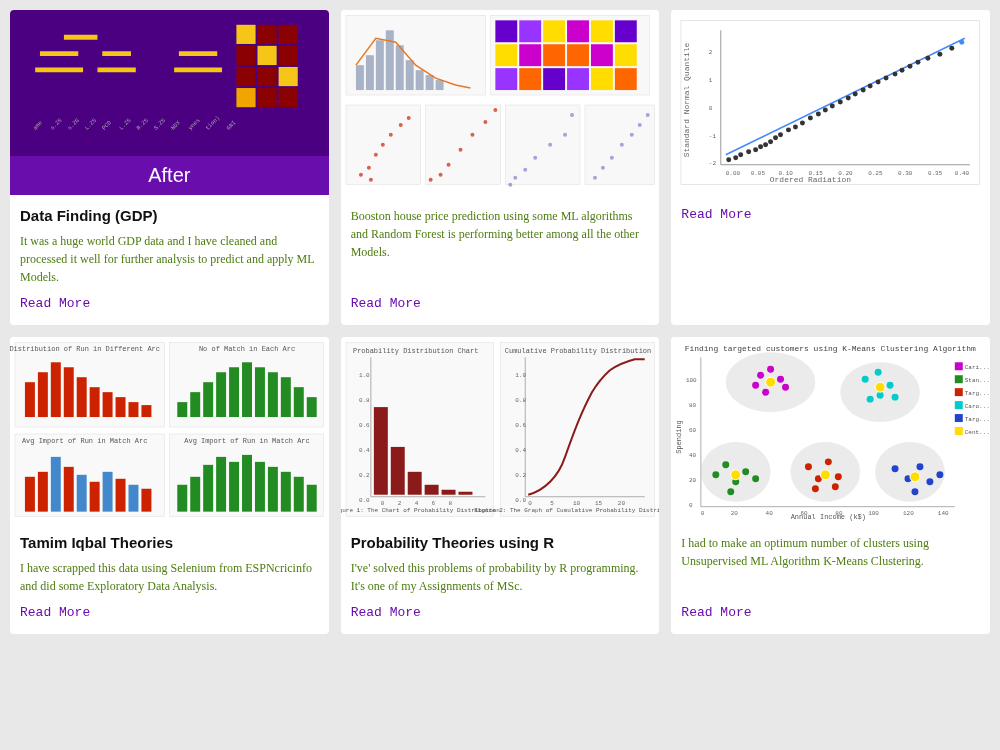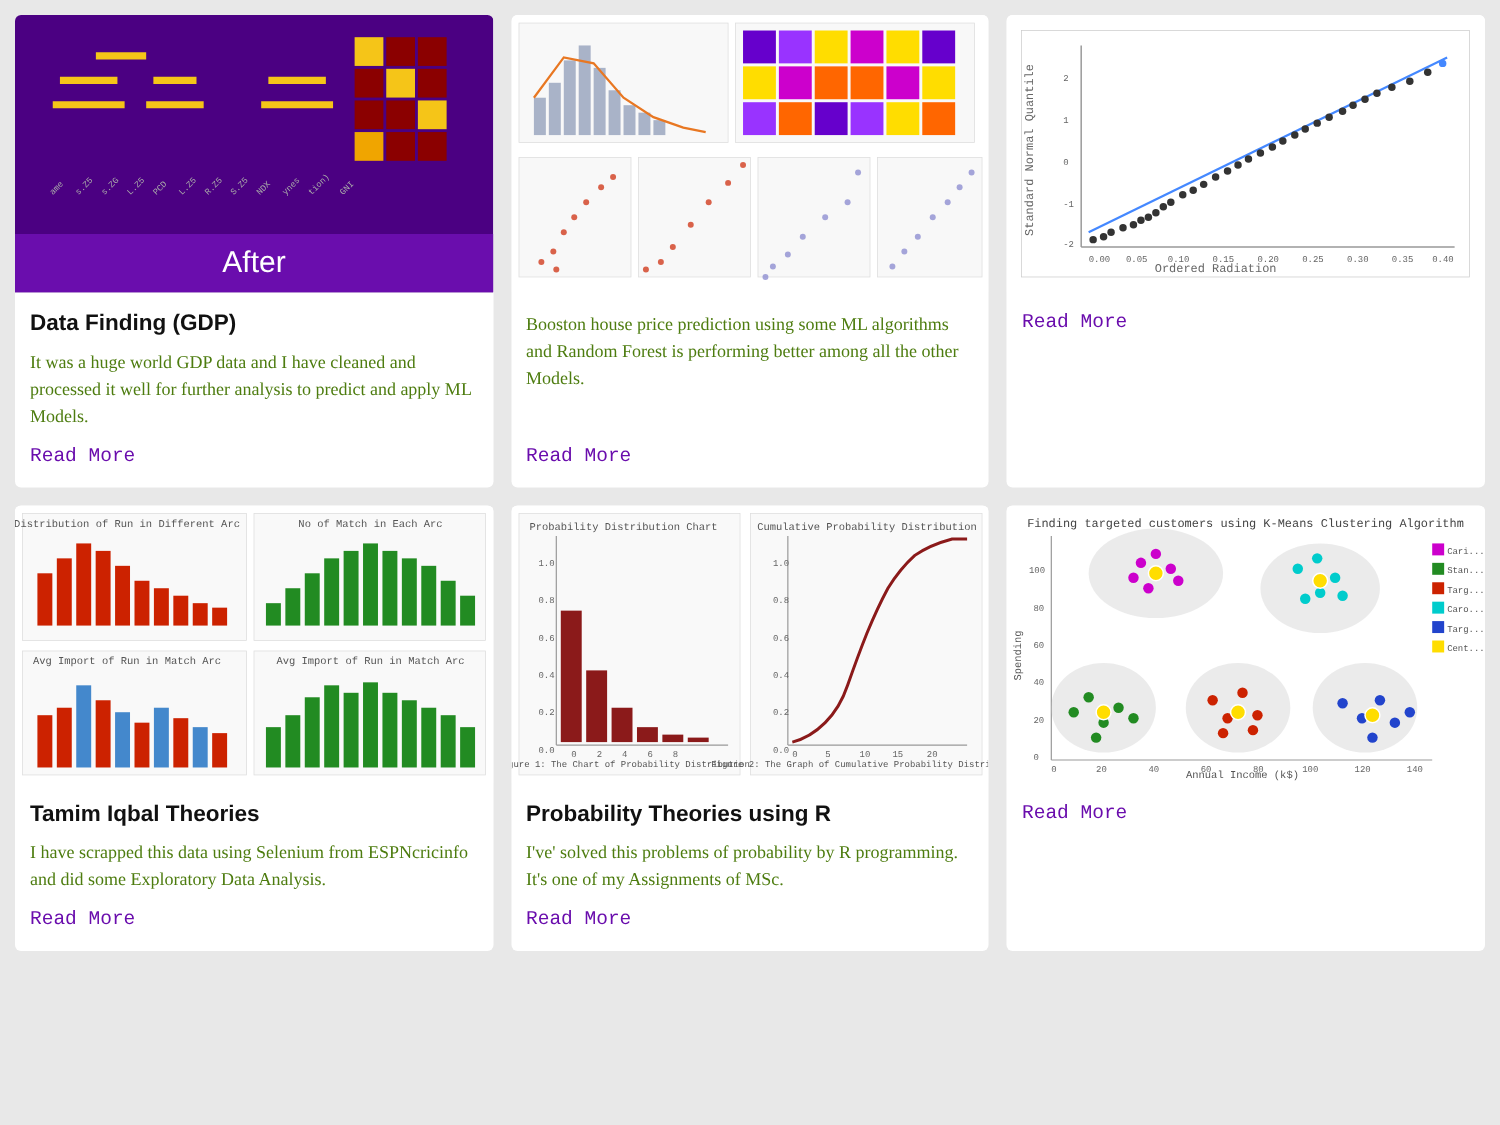--- a/index.html
+++ b/index.html
@@ -513,17 +513,18 @@
         <text x="295" y="58" font-size="6" fill="#555">Targ...</text>
         <rect x="285" y="64" width="8" height="8" fill="#00cccc"></rect>
         <text x="295" y="71" font-size="6" fill="#555">Caro...</text>
         <rect x="285" y="77" width="8" height="8" fill="#2244cc"></rect>
         <text x="295" y="84" font-size="6" fill="#555">Targ...</text>
         <rect x="285" y="90" width="8" height="8" fill="#ffdd00"></rect>
         <text x="295" y="97" font-size="6" fill="#555">Cent...</text>
       </svg>
     </div>
     <div class="card-body">
+      <div class="card-desc">I had to make an optimum number of clusters using Unsupervised ML Algorithm K-Means Clustering.</div>
       <a class="read-more">Read More</a>
     </div>
   </div>
 
 </div>
 
 </body></html>

